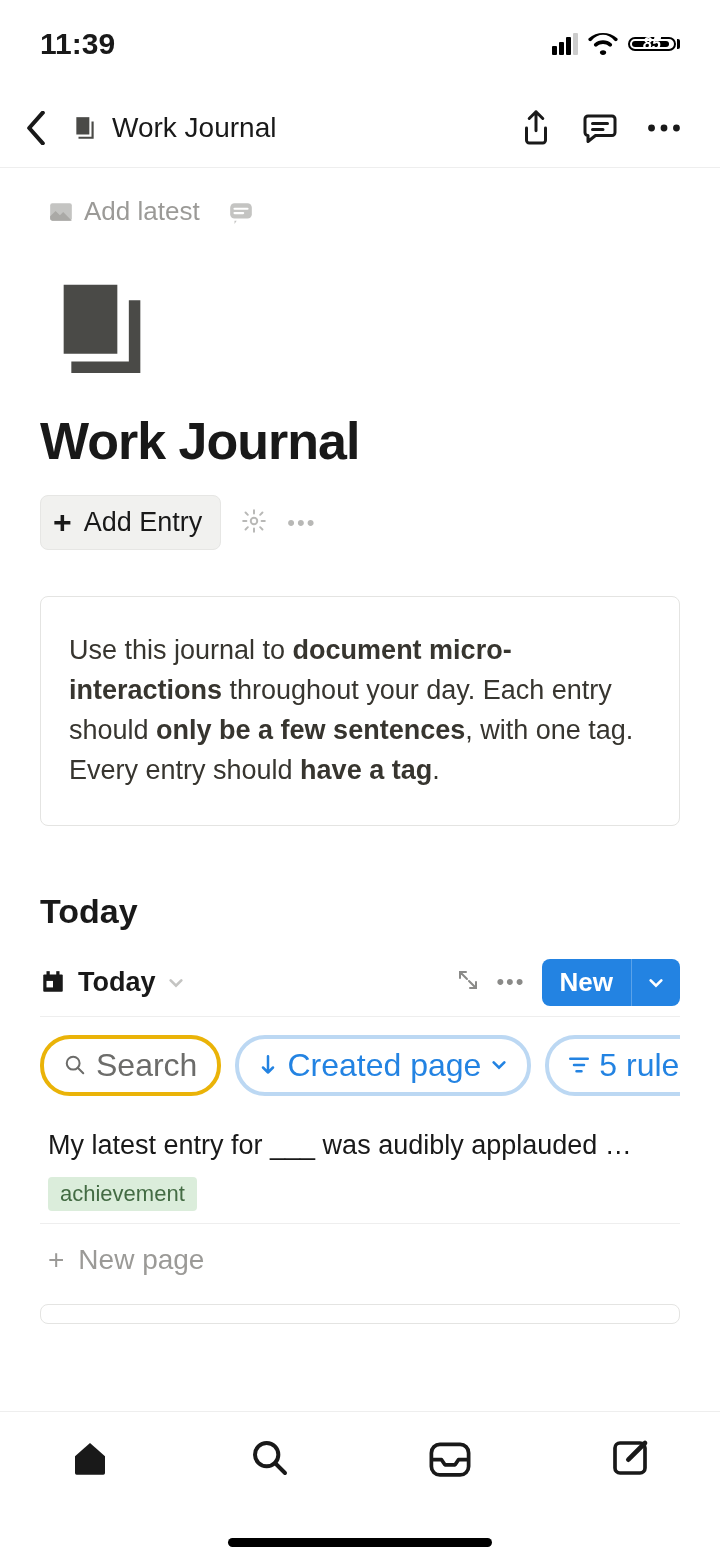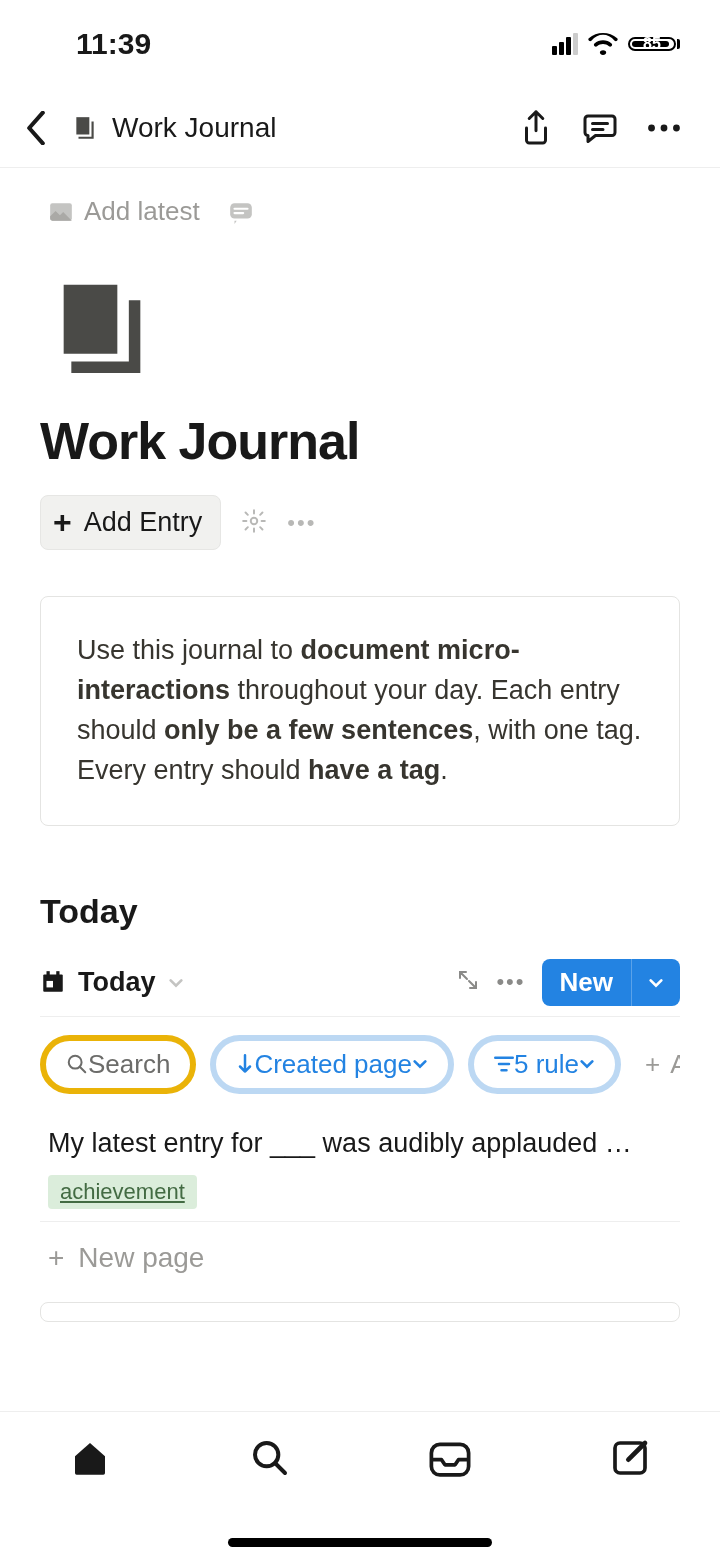--- a/index.html
+++ b/index.html
@@ -11,29 +11,29 @@
       color: #191919;
       overflow: hidden;
       position: relative;
     }
     
     .status-bar {
       height: 88px;
       display: flex;
       justify-content: space-between;
       align-items: center;
-      padding: 0 40px 0 76px;
+      padding: 0 40px 0 40px;
     }
     .status-time { font-size: 30px; font-weight: 600; }
     .status-right { display: flex; align-items: center; gap: 10px; }
     .signal-bars { display: flex; align-items: flex-end; gap: 2px; height: 22px;}
     .bar { width: 5px; background: #000; border-radius: 1px;}
     .bar.b1 { height: 9px; } .bar.b2 { height: 13px; } .bar.b3 { height: 18px; } .bar.b4 { height: 22px; background:#ccc;}
     .wifi-icon svg, .battery svg { display:block; }
-    .battery-box { position:relative; width:48px; height:14px; border:2px solid #000; border-radius:7px; display:flex; align-items:center; justify-content:center;}
+    .battery-box { position:relative; width:48px; height:14px; border:2px solid #000; border-radius:7px; display:flex; align-items:center; justify-content:center;font-style:italic;}
     .battery-level { position:absolute; left:2px; top:2px; bottom:2px; width:85%; background:#000; border-radius:4px;}
     .battery-text { position:relative; color:#fff; font-size:16px; font-weight:700; z-index:2;}
     .battery-nub { width:3px; height:10px; background:#000; border-radius:0 2px 2px 0; margin-left:1px;}
     .battery-wrap{display:flex; align-items:center;}
 
     
     .top-nav {
       height: 80px;
       display: flex;
       align-items: center;
@@ -65,21 +65,21 @@
       padding: 8px 18px 8px 12px; font-size: 27px; font-weight:500;
     }
     .add-entry-btn .plus { font-size:32px; font-weight:700;}
     .gear-small { color:#b8b8b6;}
     .dots-small { color:#b8b8b6; font-size:22px; letter-spacing:2px;}
 
     .callout {
       margin-top: 46px;
       border: 1px solid #e4e4e2;
       border-radius: 8px;
-      padding: 34px 36px;
+      padding: 34px 28px;
       font-size: 27px;
       line-height: 1.48;
       color:#37352f;
     }
     .callout b { font-weight:700; }
 
     .section-label { font-size: 34px; font-weight:700; padding-top: 66px;}
 
     .view-tabs {
       display:flex; align-items:center; padding: 28px 0 10px 0;
@@ -95,32 +95,32 @@
       border-radius: 8px; font-size:26px; font-weight:600; overflow:hidden;
     }
     .new-btn .new-label{padding:8px 18px;}
     .new-btn .new-caret{padding:8px 16px; border-left:1px solid rgba(255,255,255,0.25);}
 
     .filter-row {
       display:flex; align-items:center; gap:14px; padding:18px 0 12px 0;
       overflow:hidden; white-space:nowrap;
     }
     .pill {
-      display:inline-flex; align-items:center; 
-      border:6px solid #eab308; border-radius: 30px;
-      padding: 8px 20px; font-size:26px; color:#6c6c6a;
+      display:inline-flex; align-items:center; gap:10px;
+      border:4px solid #eab308; border-radius: 30px;
+      padding: 8px 20px; font-size:32px; color:#6c6c6a;
     }
     .pill.blue { border-color:#bcd8f3; color:#2383e2; }
     .add-fi { display:inline-flex; align-items:center; gap:10px; color:#9b9a97; font-size:26px; padding-left:10px;}
 
     .entry { padding: 22px 0 12px 8px; border-bottom:1px solid #eee;}
     .entry-title { font-size:27px; color:#191919; padding-bottom:16px;}
     .tag {
       display:inline-block; background:#dbeddb; color:#436b43;
-      padding: 4px 12px; border-radius:4px; font-size:22px;text-decoration:underline;
+      padding: 4px 12px; border-radius:4px; font-size:22px;
     }
 
     .new-page-row { display:flex; align-items:center; gap:14px; color:#9b9a97; font-size:28px; padding: 20px 0 0 8px;}
 
     
     .bottom-nav {
       position:absolute; left:0; right:0; bottom:0;
       border-top:1px solid #eee; background:#fff;
       height:150px;
       display:flex; justify-content:space-around; align-items:flex-start; padding-top:22px;

